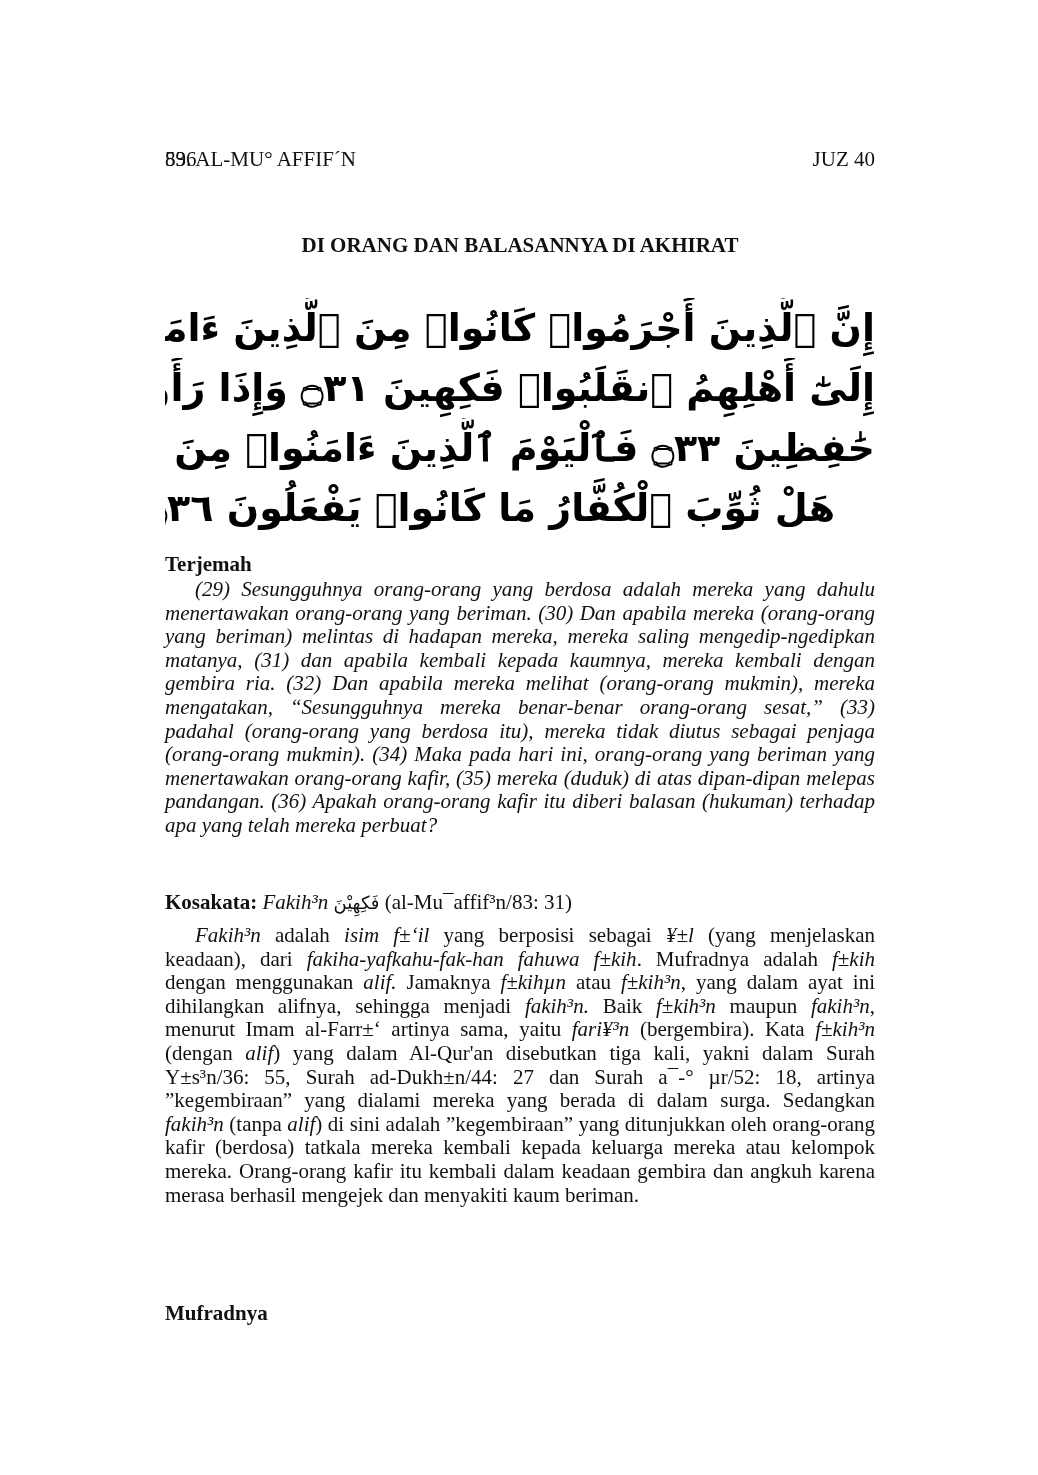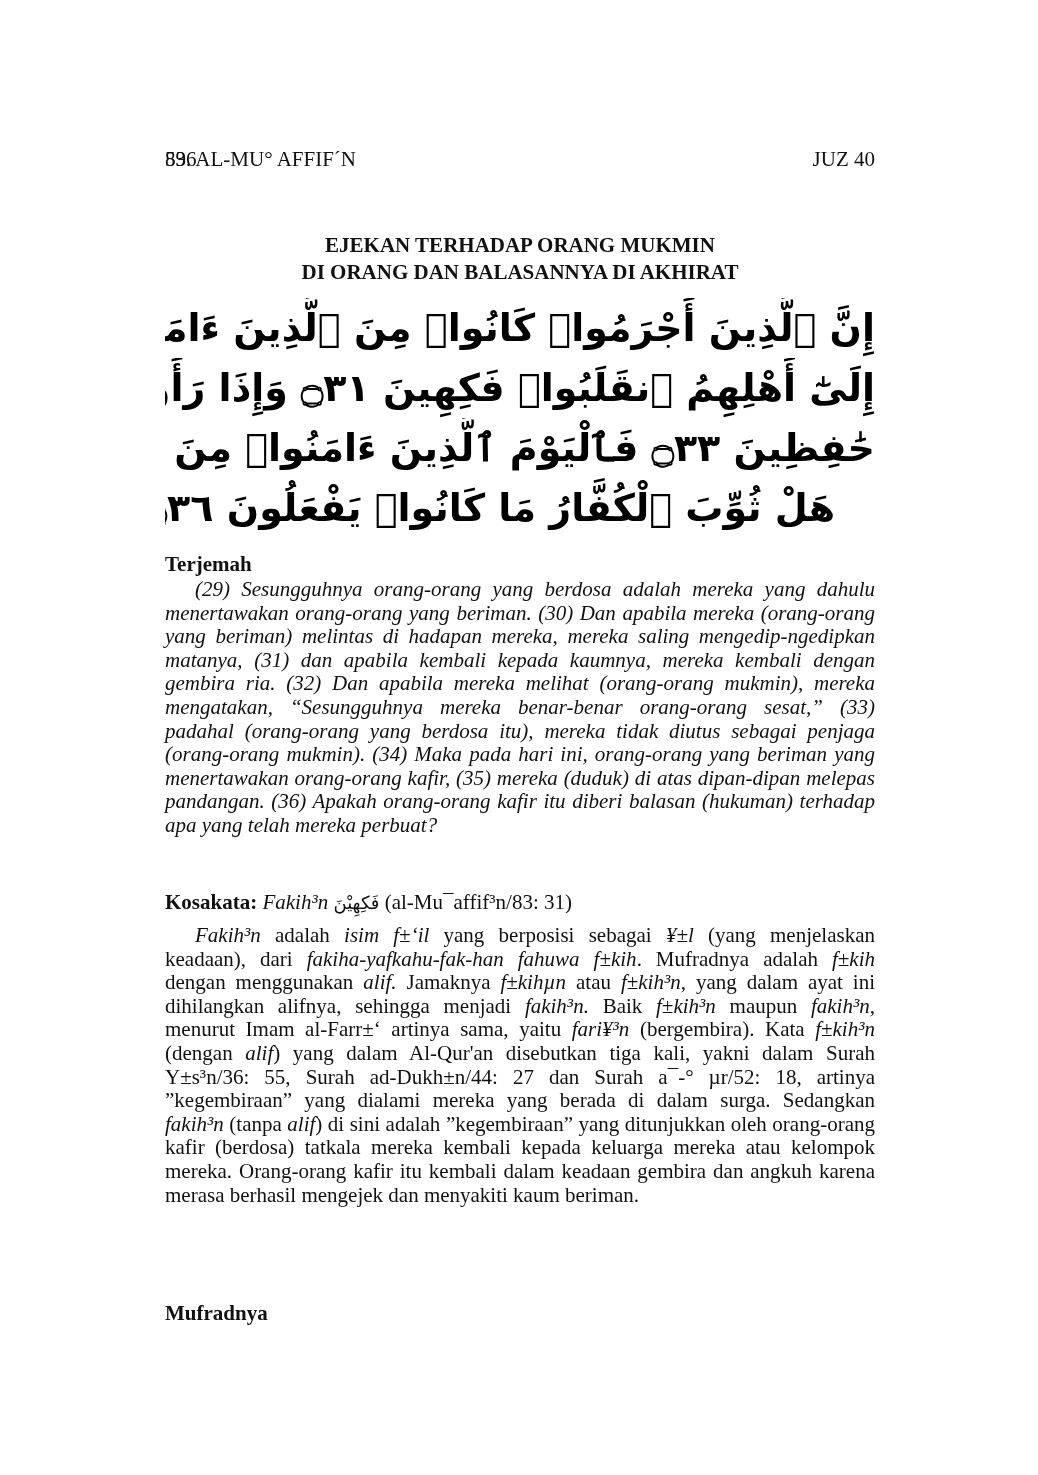--- a/index.html
+++ b/index.html
@@ -52,21 +52,20 @@
 
 <div class="page">
 
   <div class="running-header">
     <span class="pg">596</span>
     <span class="ch">83. AL-MU° AFFIF´N</span>
     <span class="juz">JUZ 40</span>
   </div>
 
   <div class="section-title">
-    <div>EJEKAN TERHADAP ORANG MUKMIN</div>
     <div>DI ORANG DAN BALASANNYA DI AKHIRAT</div>
   </div>
 
   <div class="arabic-block">
     <div class="arabic-line">إِنَّ ٱلَّذِينَ أَجْرَمُوا۟ كَانُوا۟ مِنَ ٱلَّذِينَ ءَامَنُوا۟ يَضْحَكُونَ ۝٢٩ وَإِذَا مَرُّوا۟ بِهِمْ يَتَغَامَزُونَ ۝٣٠ وَإِذَا ٱنقَلَبُوٓا۟</div>
     <div class="arabic-line">إِلَىٰٓ أَهْلِهِمُ ٱنقَلَبُوا۟ فَكِهِينَ ۝٣١ وَإِذَا رَأَوْهُمْ قَالُوٓا۟ إِنَّ هَٰٓؤُلَآءِ لَضَآلُّونَ ۝٣٢ وَمَآ أُرْسِلُوا۟ عَلَيْهِمْ</div>
     <div class="arabic-line">حَٰفِظِينَ ۝٣٣ فَٱلْيَوْمَ ٱلَّذِينَ ءَامَنُوا۟ مِنَ ٱلْكُفَّارِ يَضْحَكُونَ ۝٣٤ عَلَى ٱلْأَرَآئِكِ يَنظُرُونَ ۝٣٥</div>
     <div class="arabic-line last">هَلْ ثُوِّبَ ٱلْكُفَّارُ مَا كَانُوا۟ يَفْعَلُونَ ۝٣٦</div>
   </div>
 

